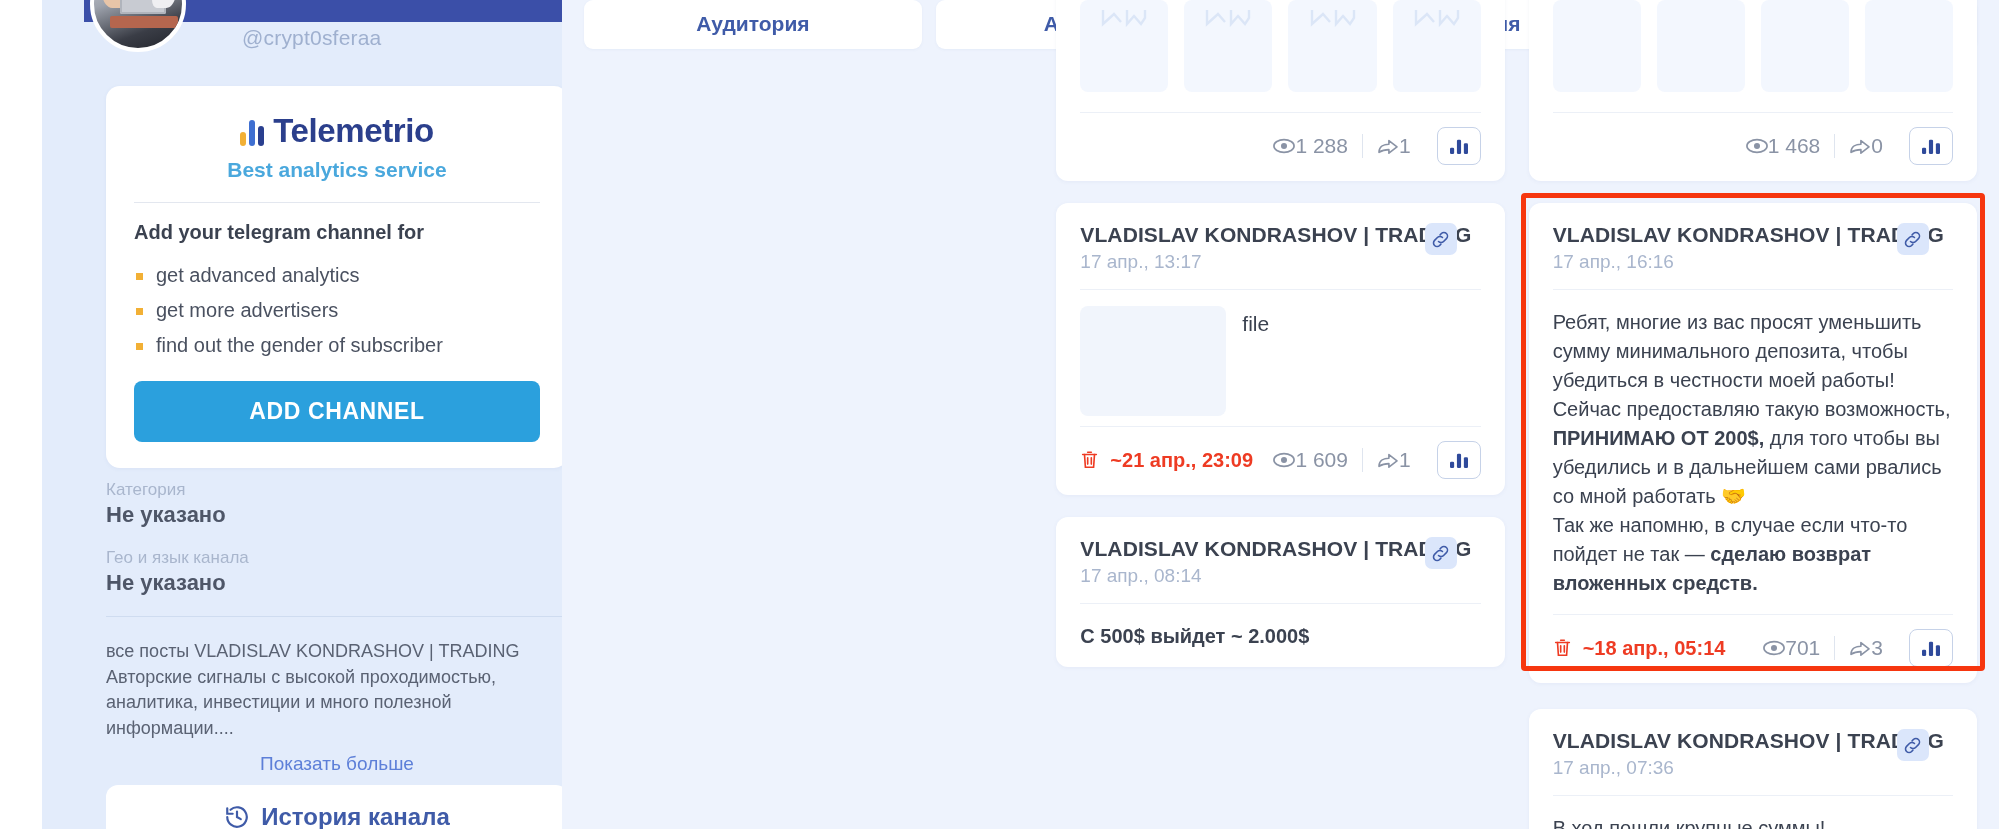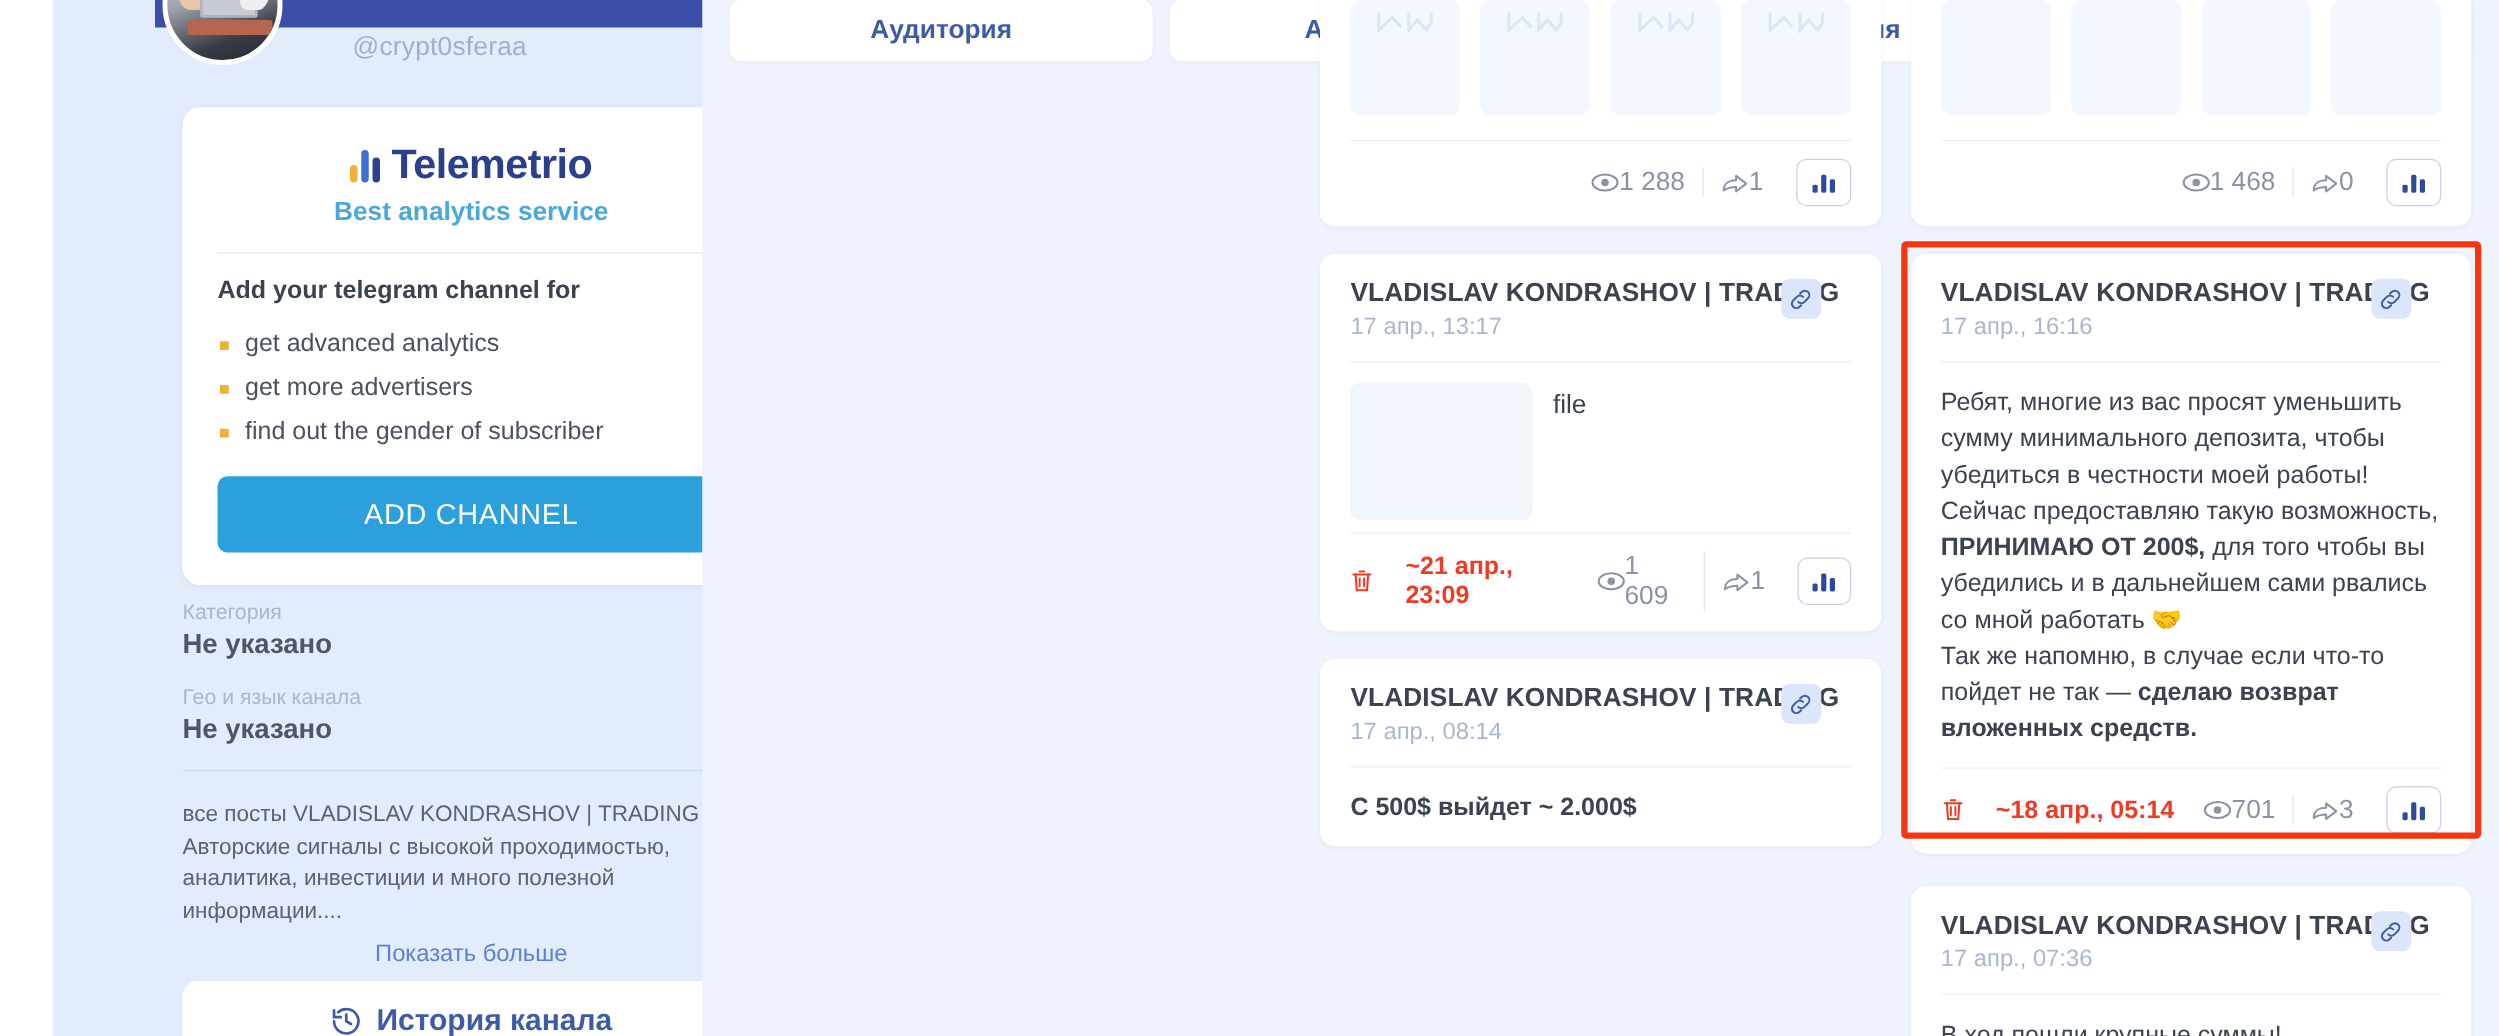--- a/index.html
+++ b/index.html
@@ -17,21 +17,20 @@
     height: 829px;
     background: #e3ecfb;
     position: relative;
     flex: 0 0 562px;
     overflow: hidden;
   }
   .sidebar-inner {
     position: absolute;
     left: 42px; top: 0; width: 520px; height: 736px;
     background: #e3ecfb;
-    margin-left: 40px;
   }
   .sidebar-leftstrip {
     position: absolute; left: 0; top: 0; width: 42px; height: 829px;
     background: #ffffff;
   }
   .cover-band {
     position: absolute; left: 42px; top: 0; width: 520px; height: 22px;
     background: #3b4fa8;
   }
   .avatar {
@@ -85,21 +84,21 @@
   .promo-list li {
     font-size: 20px; color: #4a5160; padding: 6px 0 6px 22px; position: relative;
   }
   .promo-list li:before {
     content: ""; position: absolute; left: 2px; top: 15px;
     width: 7px; height: 7px; background: #f2b035;
   }
   .add-btn {
     display: block; width: 100%; margin-top: 18px;
     background: #2ba0dd; color: #fff; border: none; border-radius: 8px;
-    font-size: 23px; font-weight: 400; letter-spacing: .6px;
+    font-size: 23px; font-weight: 700; letter-spacing: .6px;
     padding: 17px 0; cursor: pointer; font-family: inherit;
   }
 
   .meta-block { position: absolute; left: 64px; top: 480px; width: 462px; }
   .meta-label { color: #a9b6cd; font-size: 17px; margin-bottom: 2px; }
   .meta-value { color: #4e5668; font-size: 22px; font-weight: 600; margin-bottom: 20px; }
   .meta-div { height: 1px; background: #cfdcf0; margin: 16px 0 22px; }
 
   .desc { color: #5a6273; font-size: 18px; line-height: 1.42; }
   .show-more {
@@ -174,21 +173,21 @@
 
   .file-row { display: flex; gap: 16px; align-items: flex-start; padding: 16px 0 10px; }
   .file-thumb { width: 146px; height: 110px; background: #f1f5fc; border-radius: 8px; }
   .file-name { font-size: 21px; color: #3b4250; padding-top: 6px; }
 
   .card-foot {
     display: flex; align-items: center; justify-content: space-between;
     padding: 14px 0 16px; border-top: 1px solid #ecf0f7;
   }
   .del-time {
-    display: flex; align-items: center; gap: 25px;
+    display: flex; align-items: center; gap: 11px;
     color: #ee3b23; font-size: 20px; font-weight: 600;
   }
   .stats { display: flex; align-items: center; gap: 0; margin-left: auto; }
   .stat {
     display: flex; align-items: center; gap: 0;
     color: #8a93a5; font-size: 21px; padding: 0 14px;
   }
   .stat:first-child { border-right: 1px solid #dfe5ef; }
   .chart-btn {
     width: 44px; height: 38px; border: 1px solid #c6d2e8; border-radius: 8px;

